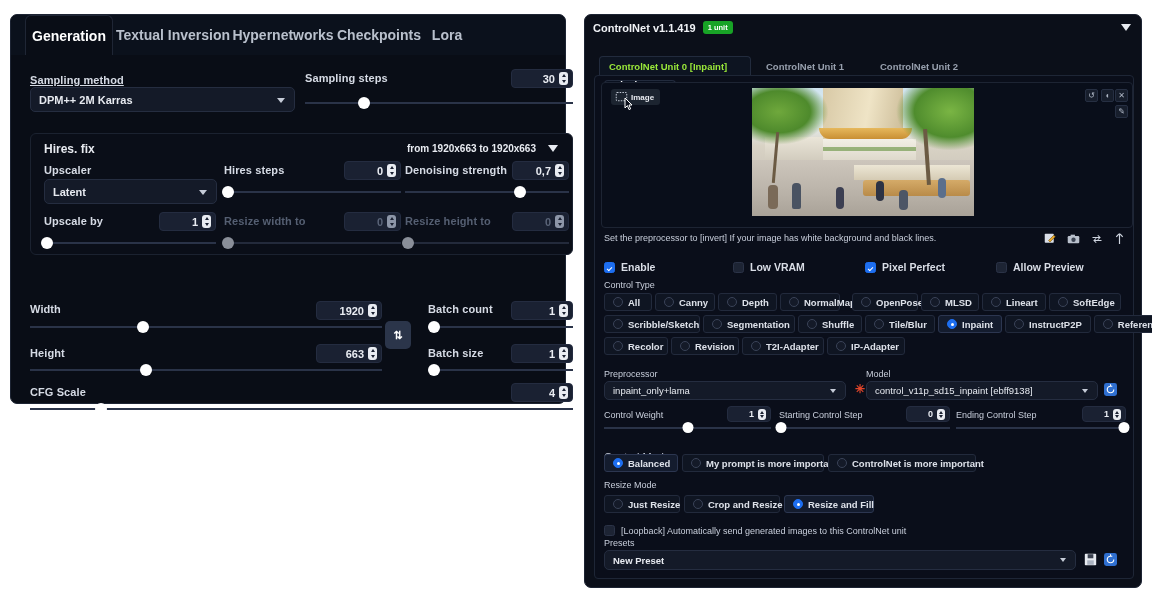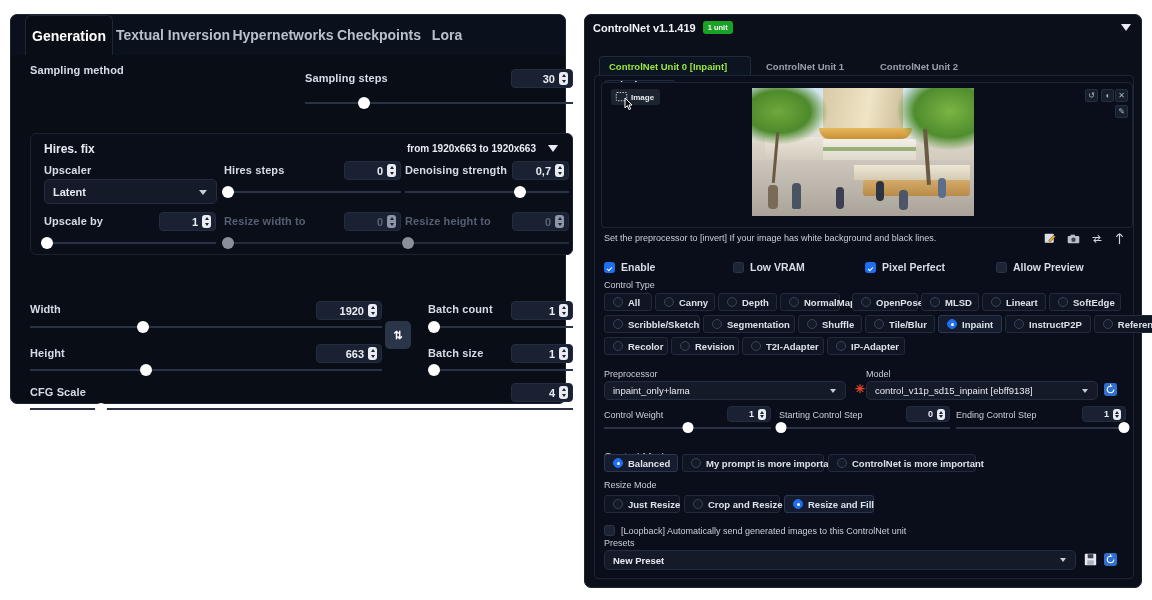--- a/index.html
+++ b/index.html
@@ -131,21 +131,25 @@
       <span class="t">Hypernetworks</span>
     </div>
     <div class="ltab" style="left:324px;width:88px;">
       <span class="t">Checkpoints</span>
     </div>
     <div class="ltab" style="left:412px;width:48px;">
       <span class="t">Lora</span>
     </div>
   </div>
 
-  <div class="lbl" style="position:absolute;left:19px;top:49px;">Sampling method</div>
+  <div class="lbl" style="position:absolute;left:19px;top:59px;text-decoration:underline;">Sampling method</div>
+  <div class="dd" style="left:19px;top:72px;width:265px;height:25px;position:absolute;">
+    <span class="txt">DPM++ 2M Karras</span>
+    <span class="car"></span>
+  </div>
 
   <div class="lbl" style="position:absolute;left:294px;top:57px;">Sampling steps</div>
   <div class="numbox" style="position:absolute;left:500px;top:54px;width:62px;">
     <span class="val">30</span>
     <span class="spin"></span>
   </div>
   <div class="slider" style="left:294px;top:82px;width:268px;">
     <div class="track"></div>
     <div class="knob" style="left:22%"></div>
   </div>

